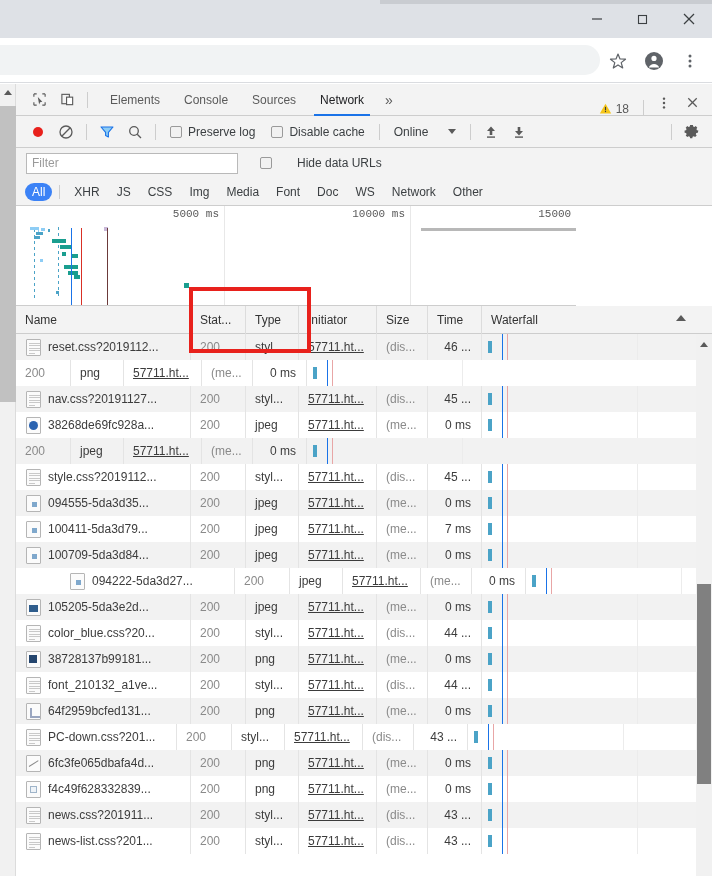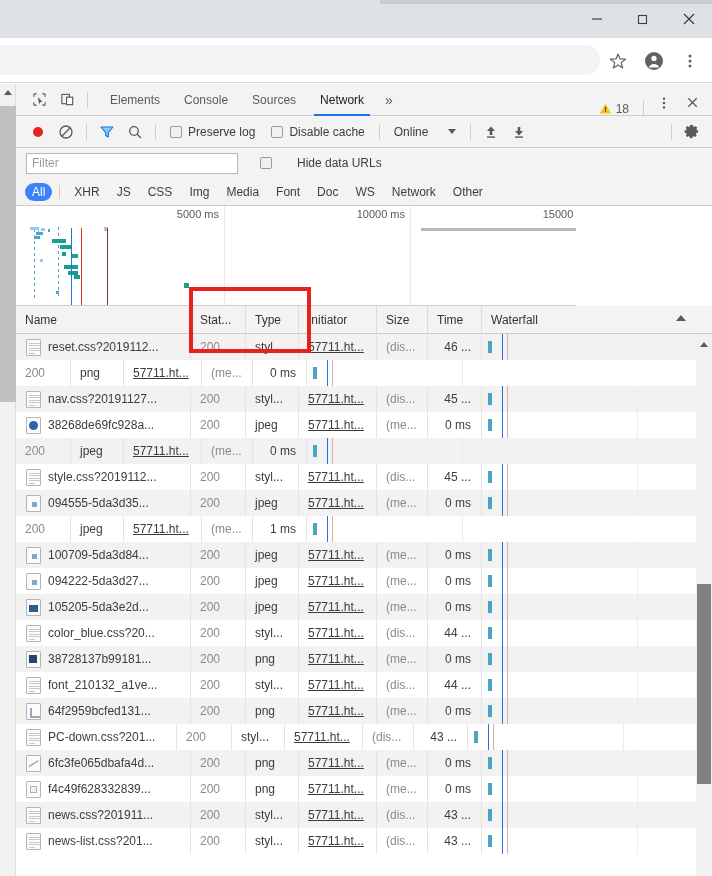--- a/index.html
+++ b/index.html
@@ -152,20 +152,21 @@
     white-space: nowrap; margin-right: 3px;
   }
   .pill.active { background: #3b82f6; color: #ffffff; }
   .pill-sep { width: 1px; height: 14px; background: #cdcdcd; margin: 0 7px 0 4px; }
 
   
   .dt-overview {
     position: absolute; left: 16px; top: 122px; width: 560px; height: 100px;
     background: #ffffff; border-bottom: 1px solid #cdcdcd;
     overflow: hidden;
+    font-family: Liberation Mono, monospace;
   }
   .ov-ruler { position: absolute; left: 0; top: 0; width: 696px; height: 100px; }
   .ov-tick {
     position: absolute; top: 0; width: 1px; height: 100px; background: #e8e8e8;
   }
   .ov-tick-label {
     position: absolute; top: 2px; font-size: 11px; color: #5a5a5a;
     text-align: right;
   }
   .ov-band {
@@ -652,25 +653,29 @@
         <div class="cell size" style="width: 51px;">(me...</div>
         <div class="cell time" style="width: 54px;">0 ms</div>
         <div class="cell wf">
           <i class="wf-gridline" style="left: 155px;"></i>
           <i class="wf-bar"></i>
           <i class="wf-dcl"></i>
           <i class="wf-load"></i>
         </div>
       </div>
       <div class="row">
+        <div class="cell name" style="width: 175px;">
+          <span class="ficon img-dot"></span>
+          <span>100411-5da3d79...</span>
+        </div>
         <div class="cell status" style="width: 55px;">200</div>
         <div class="cell type" style="width: 53px;">jpeg</div>
         <div class="cell initiator" style="width: 78px;"><a href="#">57711.ht...</a></div>
         <div class="cell size" style="width: 51px;">(me...</div>
-        <div class="cell time" style="width: 54px;">1 ms</div>
+        <div class="cell time" style="width: 54px;">7 ms</div>
         <div class="cell wf">
           <i class="wf-gridline" style="left: 155px;"></i>
           <i class="wf-bar"></i>
           <i class="wf-dcl"></i>
           <i class="wf-load"></i>
         </div>
       </div>
       <div class="row">
         <div class="cell name" style="width: 175px;">
           <span class="ficon img-dot"></span>
@@ -682,21 +687,21 @@
         <div class="cell size" style="width: 51px;">(me...</div>
         <div class="cell time" style="width: 54px;">0 ms</div>
         <div class="cell wf">
           <i class="wf-gridline" style="left: 155px;"></i>
           <i class="wf-bar"></i>
           <i class="wf-dcl"></i>
           <i class="wf-load"></i>
         </div>
       </div>
       <div class="row">
-        <div class="cell name" style="width: 175px;">
+        <div class="cell name" style="width: 175px; margin-left: 44px;">
           <span class="ficon img-dot"></span>
           <span>094222-5da3d27...</span>
         </div>
         <div class="cell status" style="width: 55px;">200</div>
         <div class="cell type" style="width: 53px;">jpeg</div>
         <div class="cell initiator" style="width: 78px;"><a href="#">57711.ht...</a></div>
         <div class="cell size" style="width: 51px;">(me...</div>
         <div class="cell time" style="width: 54px;">0 ms</div>
         <div class="cell wf">
           <i class="wf-gridline" style="left: 155px;"></i>

